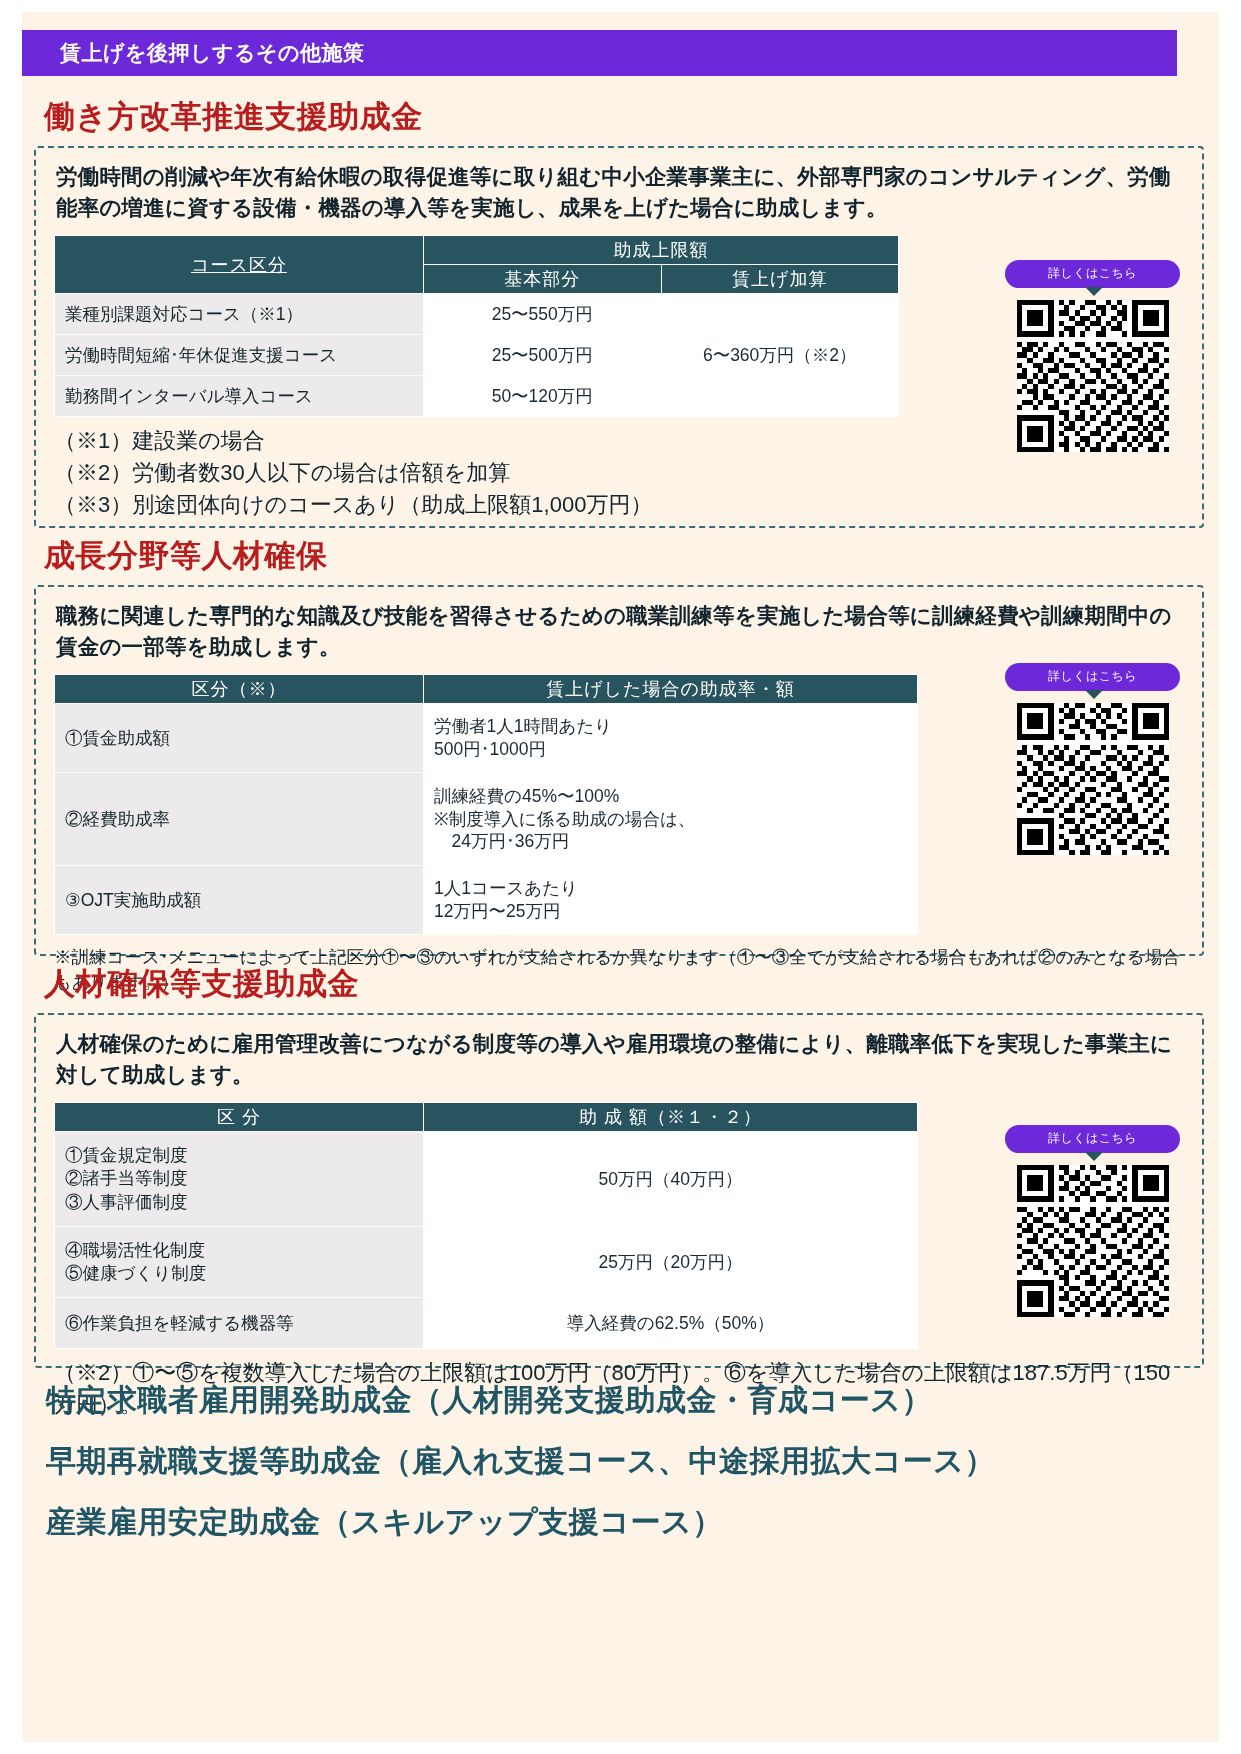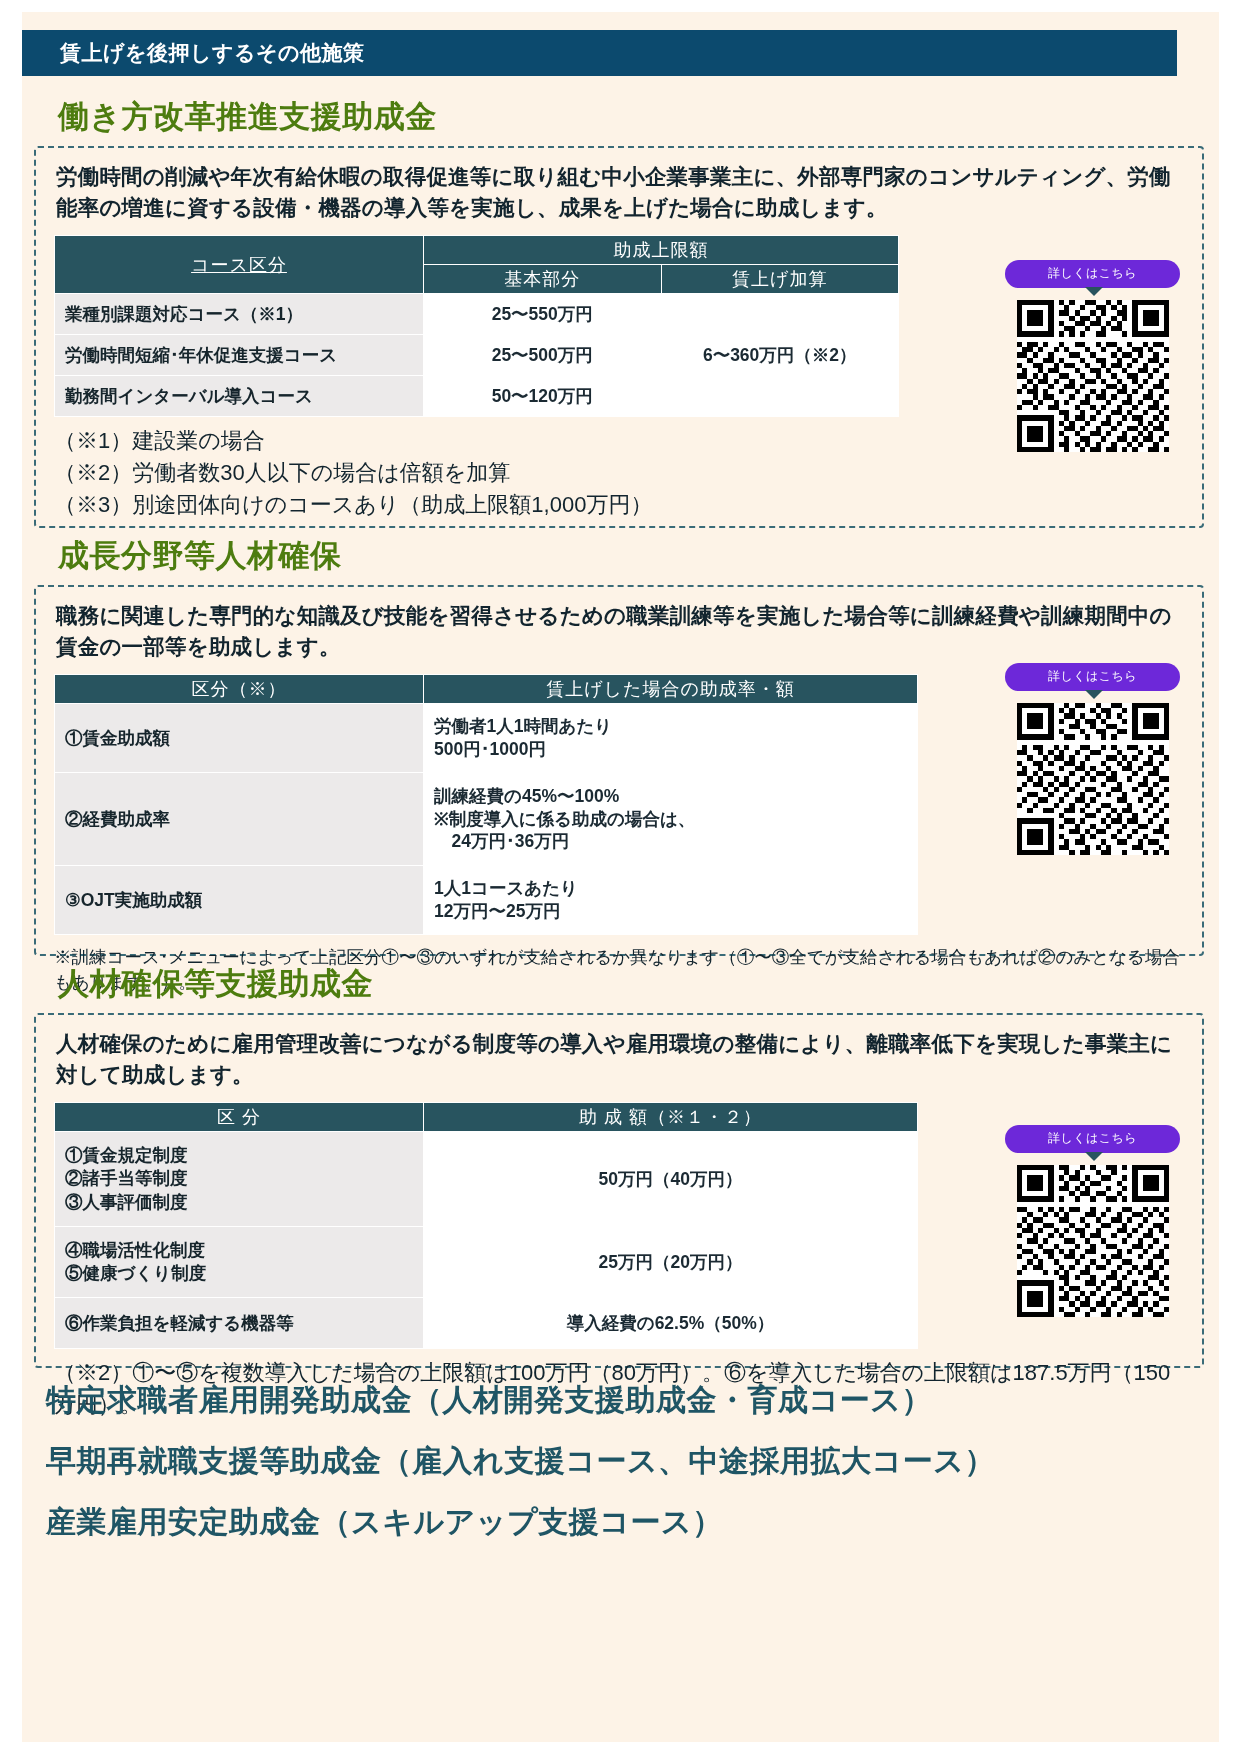--- a/index.html
+++ b/index.html
@@ -24,42 +24,42 @@
     box-sizing: border-box;
     padding: 0;
   }
   
   .hdr-bar {
     position: absolute;
     left: 0;
     top: 18px;
     width: 1155px;
     height: 46px;
-    background: #0c4a6e;
+    background: #6d28d9;
     display: flex;
     align-items: center;
   }
   .hdr-bar .txt {
     color: #ffffff;
     font-size: 21px;
     font-weight: bold;
     margin-left: 38px;
     letter-spacing: 0.5px;
   }
 
   .section {
     position: absolute;
     left: 12px;
     width: 1170px;
   }
   .sec-title {
-    color: #4d7c0f;
+    color: #b91c1c;
     font-size: 31px;
     font-weight: bold;
-    margin: 0 0 8px 24px;
+    margin: 0 0 8px 10px;
     letter-spacing: 0.5px;
   }
   .dashed-box {
     border: 2px dashed #3a6b78;
     border-radius: 4px;
     padding: 14px 18px 16px 18px;
     box-sizing: border-box;
     position: relative;
   }
   .lead {
@@ -84,21 +84,20 @@
     padding: 2px 4px;
     border: 1px solid #ffffff;
     letter-spacing: 1px;
   }
   table.grant td {
     font-size: 17.5px;
     padding: 8px 10px;
     border: 1px solid #ffffff;
     background: #ffffff;
     vertical-align: middle;
-    font-weight: bold;
   }
   table.grant td.head-cell {
     background: #eceaea;
     color: #16252c;
   }
   table.grant td.center {
     text-align: center;
   }
   .notes {
     font-size: 22px;

